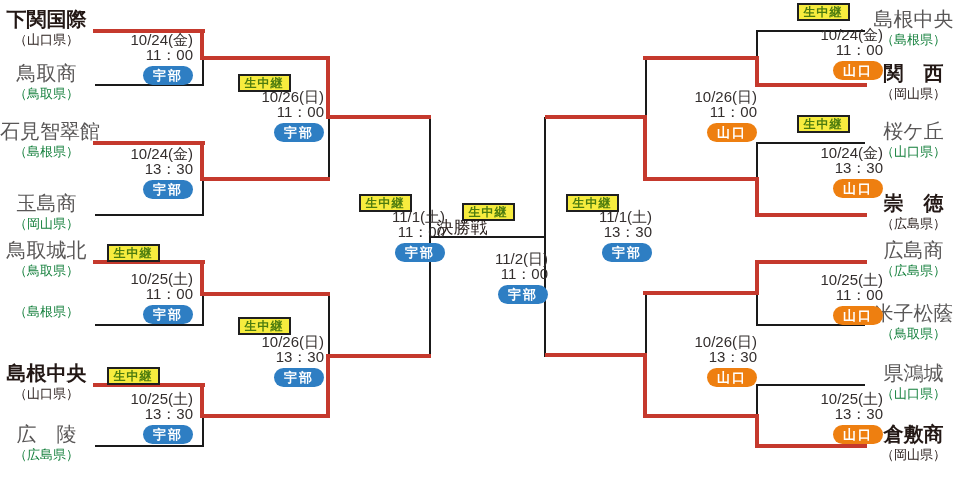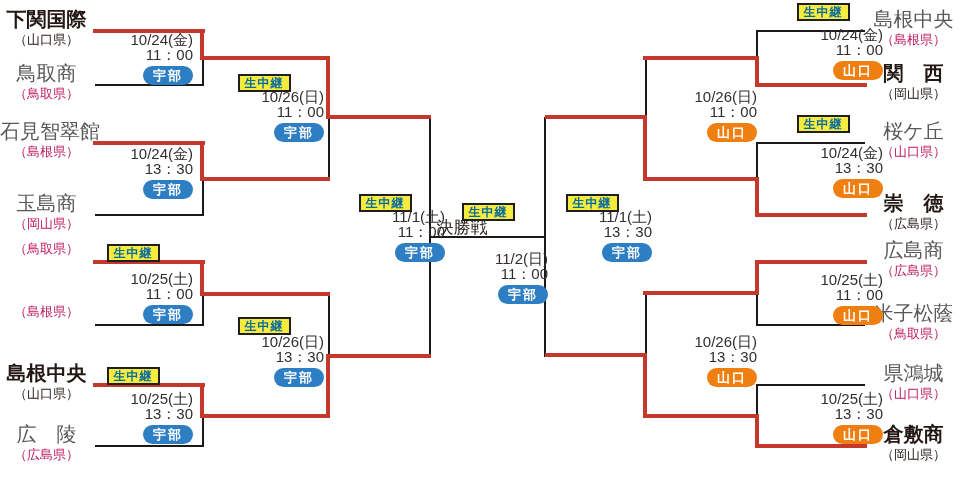--- a/index.html
+++ b/index.html
@@ -6,28 +6,28 @@
   #stage{position:relative;width:960px;height:485px;background:#ffffff;overflow:hidden;
          font-family:"Liberation Sans","DejaVu Sans",sans-serif;}
   .bl{position:absolute;background:#1a1a1a;}           
   .rl{position:absolute;background:#c5392d;}           
   .team{position:absolute;width:93px;text-align:center;white-space:nowrap;}
   .team .nm{font-size:20px;letter-spacing:0px;line-height:22px;}
   .team .pf{font-size:13px;line-height:15px;margin-top:2px;}
   .advancing .nm{color:#231815;font-weight:bold;}
   .advancing .pf{color:#231815;font-weight:500;}
   .eliminated .nm{color:#595757;font-weight:500;}
-  .eliminated .pf{color:#be185d;}
+  .eliminated .pf{color:#15803d;}
   .team-r{left:867px;font-family:Liberation Serif, serif;}
   .info{position:absolute;width:120px;text-align:right;color:#332e2d;
         font-size:15px;line-height:15px;font-weight:500;}
   .info .pill{margin-top:4px;}
   .badge-row{position:absolute;width:120px;text-align:center;}
   .badge{display:inline-block;background:#f7ec3e;border:2px solid #1f1f1f;
-         color:#0369a1;font-size:12px;font-weight:bold;line-height:14px;
+         color:#4d7c0f;font-size:12px;font-weight:bold;line-height:14px;
          padding:0 5px;letter-spacing:1px;}
   .pill{display:inline-block;color:#ffffff;font-size:13px;font-weight:bold;
         line-height:19px;padding:0 10px;border-radius:11px;letter-spacing:2px;}
   .pill-ube{background:#2e7ec3;margin-left:22px;}
   .pill-yama{background:#ee7f10;}
   .final-label{position:absolute;width:120px;text-align:center;font-size:17px;
         color:#231815;font-weight:500;line-height:18px;}
 </style>
 </head>
 <body>
@@ -101,20 +101,21 @@
     </div>
   <div class="team eliminated" style="left:0;top:120px">
       <div class="nm">石見智翠館</div>
       <div class="pf">（島根県）</div>
     </div>
   <div class="team eliminated" style="left:0;top:192px">
       <div class="nm">玉島商</div>
       <div class="pf">（岡山県）</div>
     </div>
   <div class="team eliminated" style="left:0;top:239px">
+      <div class="nm">鳥取城北</div>
       <div class="pf">（鳥取県）</div>
     </div>
   <div class="team eliminated" style="left:0;top:302px">
       <div class="pf">（島根県）</div>
     </div>
   <div class="team advancing" style="left:0;top:362px">
       <div class="nm">島根中央</div>
       <div class="pf">（山口県）</div>
     </div>
   <div class="team eliminated" style="left:0;top:423px">

